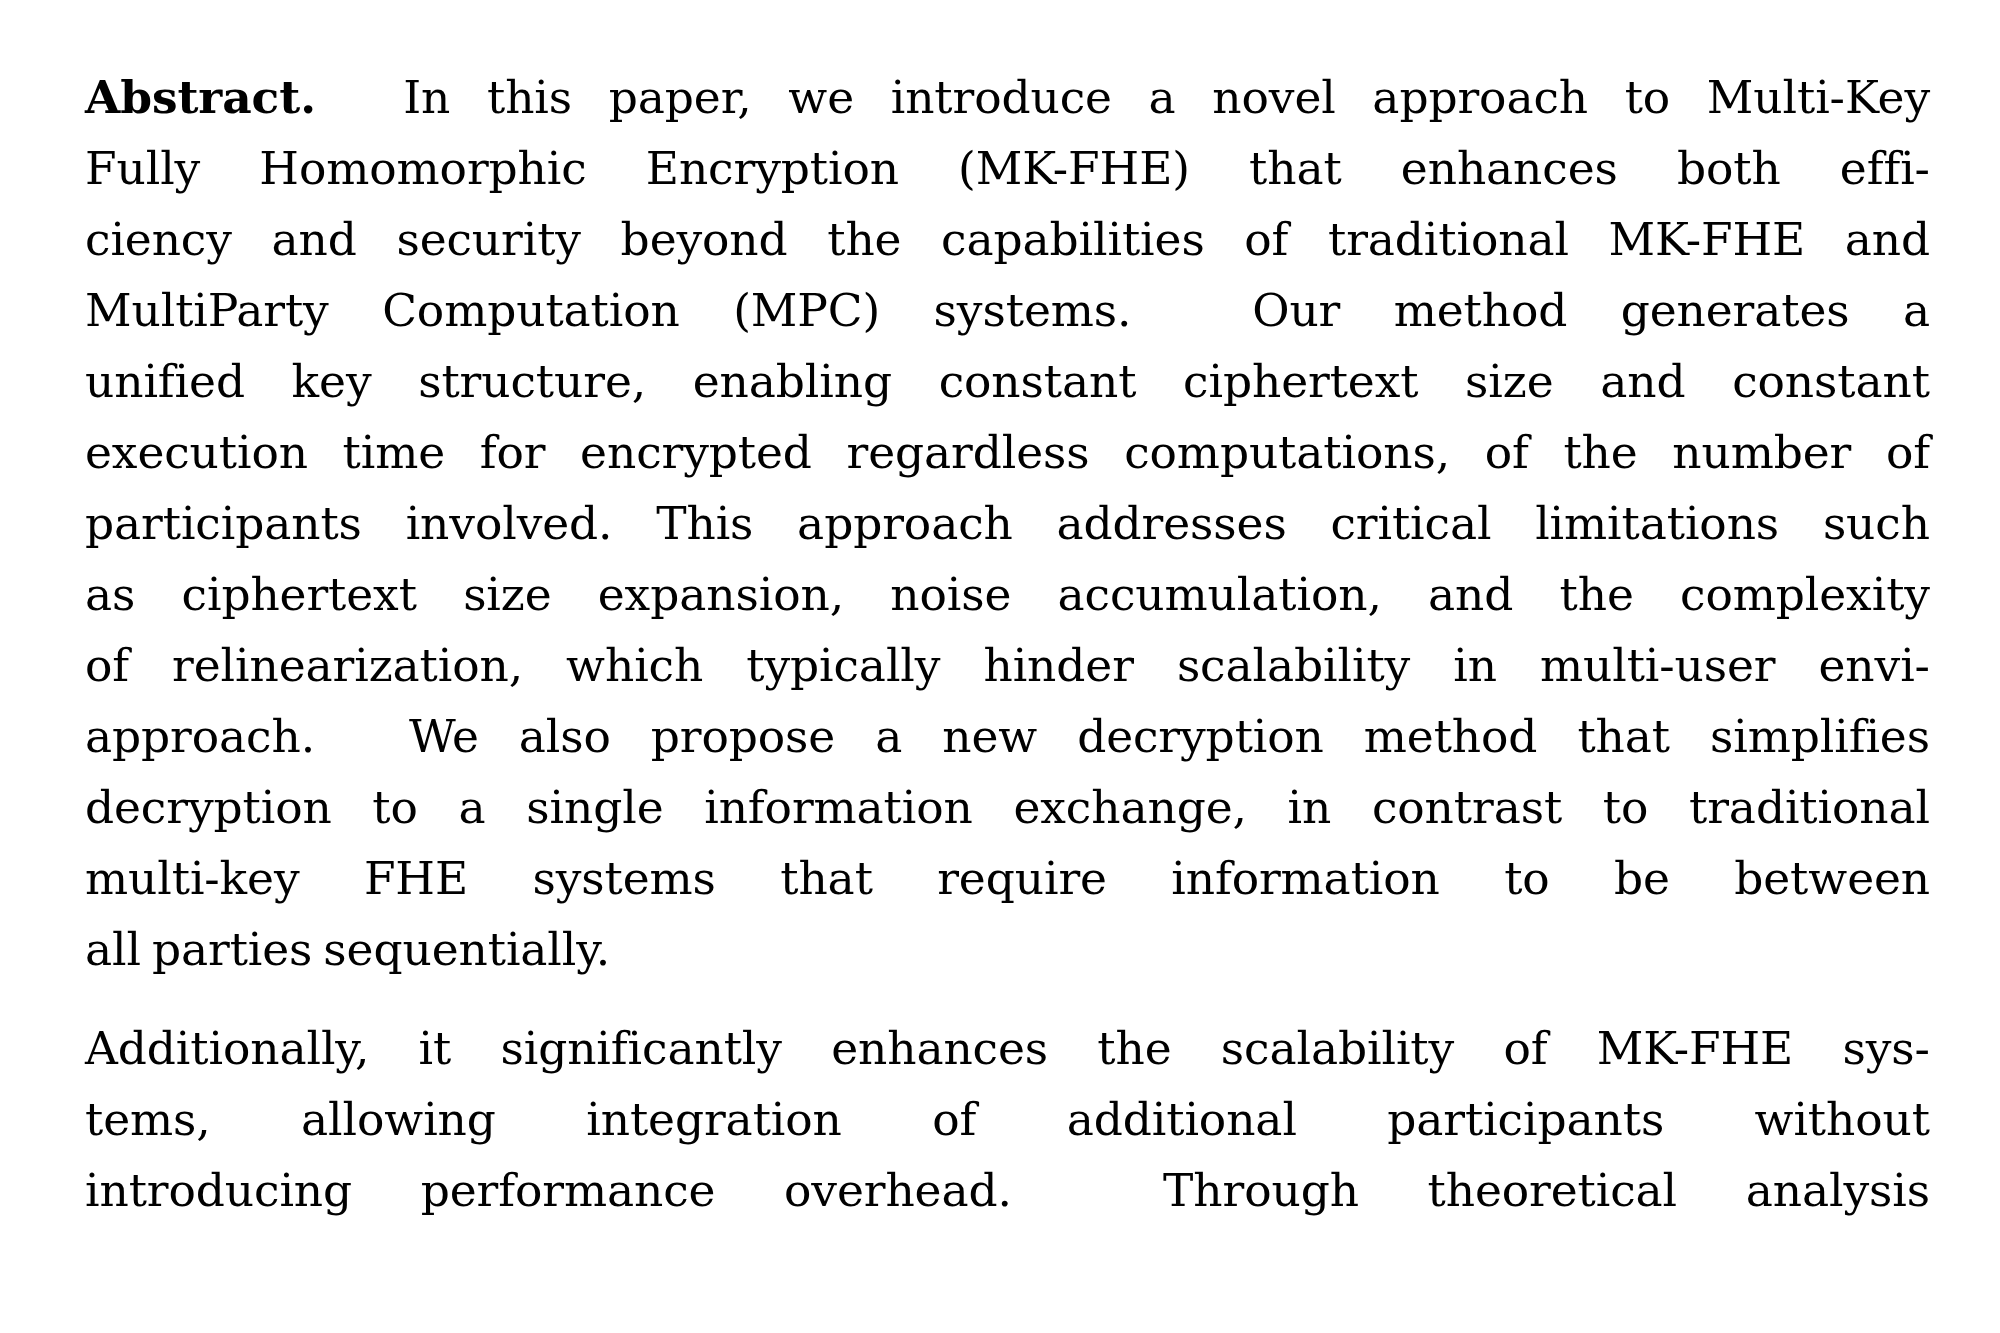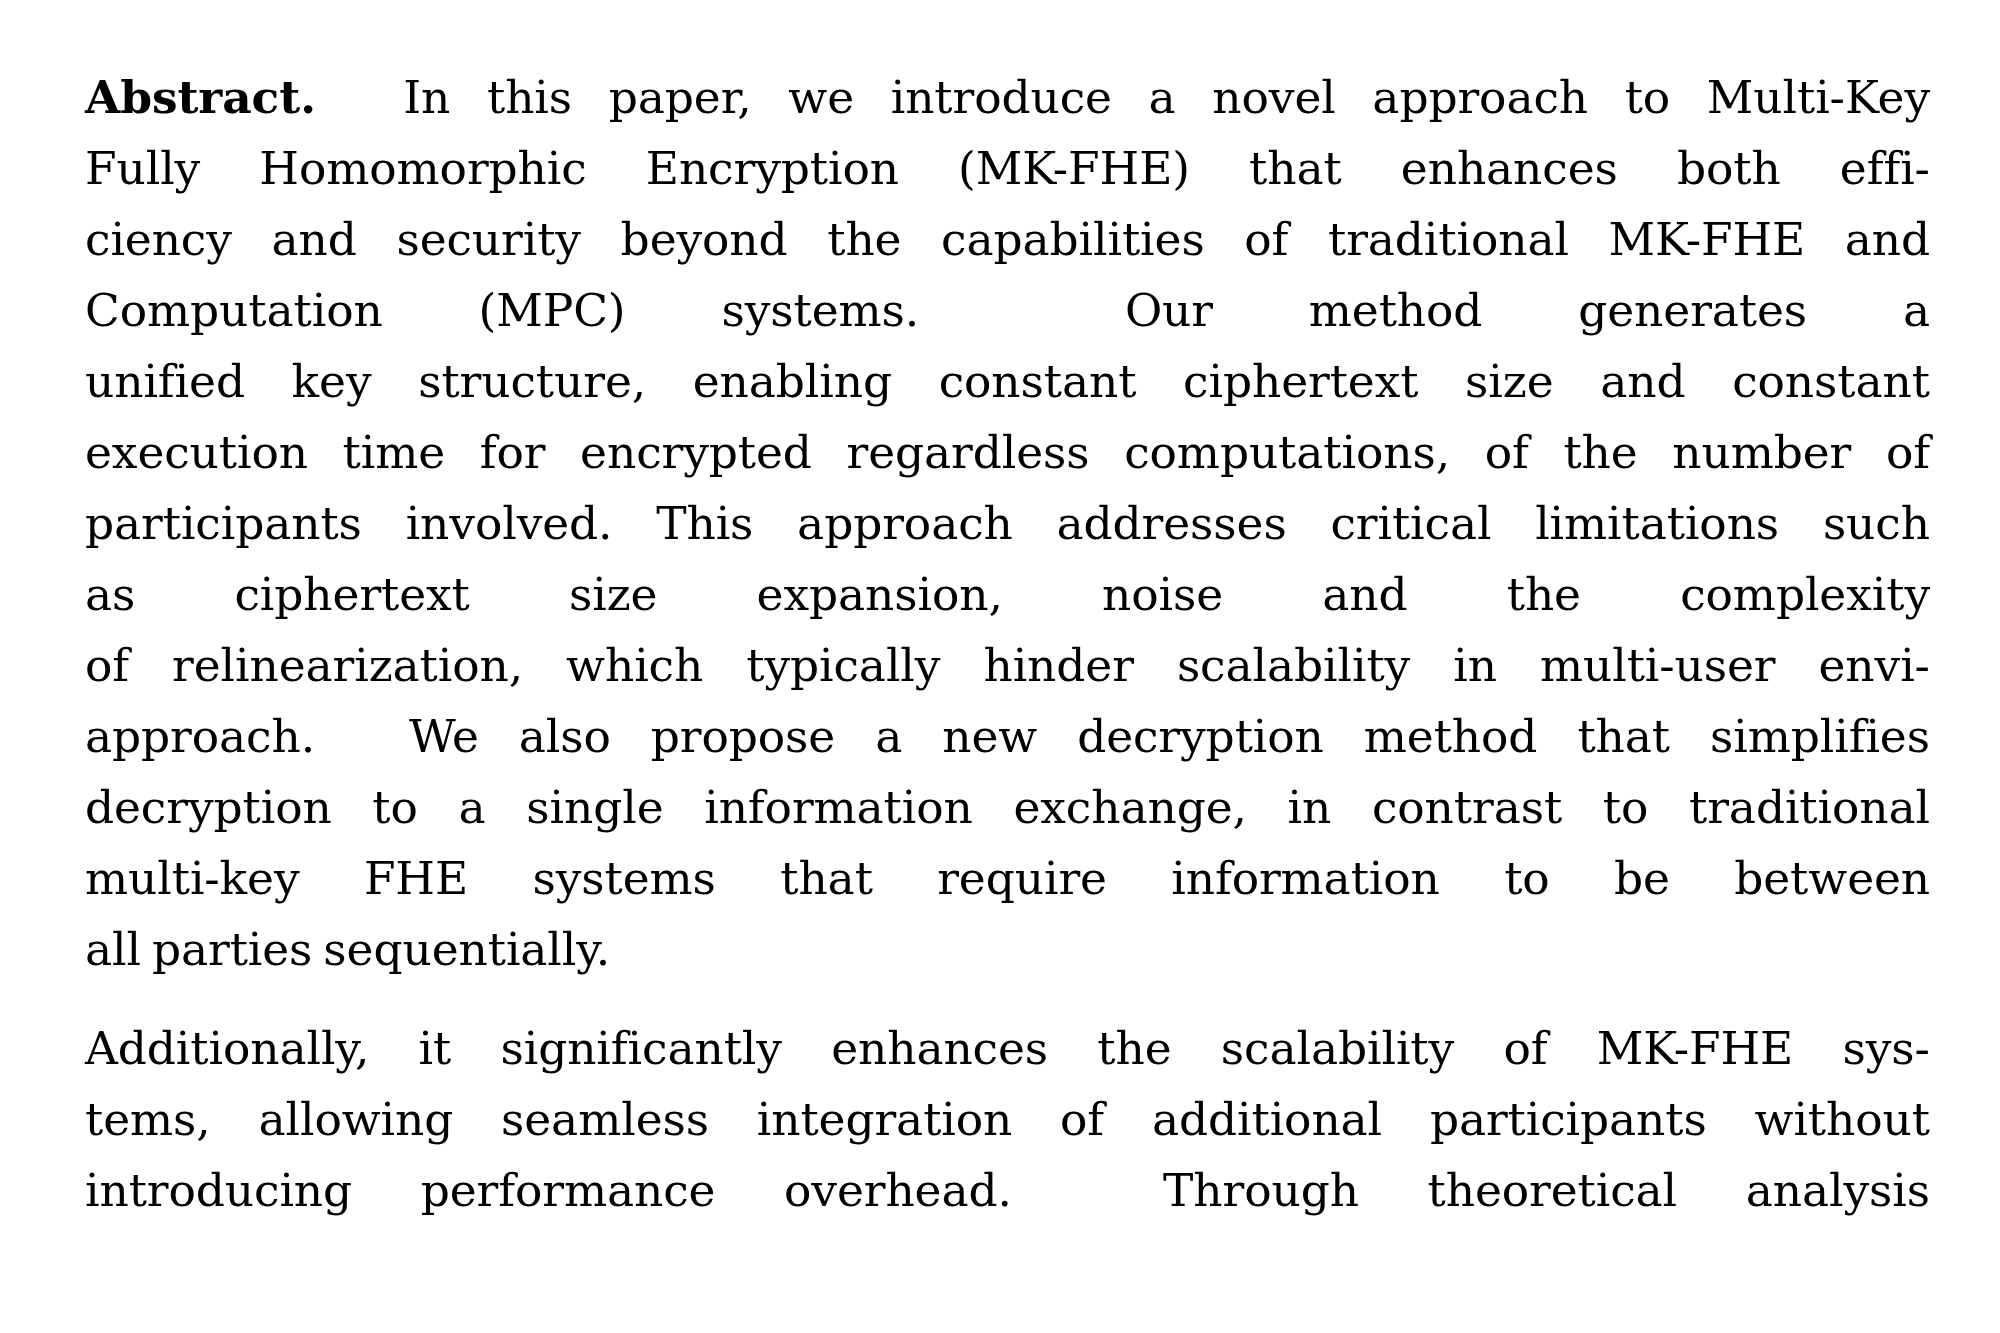--- a/index.html
+++ b/index.html
@@ -66,30 +66,30 @@
 </style>
 </head>
 <body>
 
 <div id="page">
   <div id="abstract-block" style="color: rgb(0, 0, 0);">
       <div class="para">
         <div class="line just"><span class="w bold">Abstract.</span><span class="sentence-gap"></span><span class="w">In</span><span class="w">this</span><span class="w">paper,</span><span class="w">we</span><span class="w">introduce</span><span class="w">a</span><span class="w">novel</span><span class="w">approach</span><span class="w">to</span><span class="w">Multi-Key</span></div>
         <div class="line just"><span class="w">Fully</span><span class="w">Homomorphic</span><span class="w">Encryption</span><span class="w">(MK-FHE)</span><span class="w">that</span><span class="w">enhances</span><span class="w">both</span><span class="w">effi-</span></div>
         <div class="line just"><span class="w">ciency</span><span class="w">and</span><span class="w">security</span><span class="w">beyond</span><span class="w">the</span><span class="w">capabilities</span><span class="w">of</span><span class="w">traditional</span><span class="w">MK-FHE</span><span class="w">and</span></div>
-        <div class="line just"><span class="w">Computation</span><span class="w">(MPC)</span><span class="w">systems.</span><span class="sentence-gap"></span><span class="w">Our</span><span class="w">method</span><span class="w">generates</span><span class="w">a</span></div>
+        <div class="line just"><span class="w">MultiParty</span><span class="w">Computation</span><span class="w">(MPC)</span><span class="w">systems.</span><span class="sentence-gap"></span><span class="w">Our</span><span class="w">method</span><span class="w">generates</span><span class="w">a</span></div>
         <div class="line just"><span class="w">unified</span><span class="w">key</span><span class="w">structure,</span><span class="w">enabling</span><span class="w">constant</span><span class="w">ciphertext</span><span class="w">size</span><span class="w">and</span><span class="w">constant</span></div>
         <div class="line just"><span class="w">execution</span><span class="w">time</span><span class="w">for</span><span class="w">encrypted</span><span class="w">regardless</span><span class="w">computations,</span><span class="w">of</span><span class="w">the</span><span class="w">number</span><span class="w">of</span></div>
         <div class="line just"><span class="w">participants</span><span class="w">involved.</span><span class="w">This</span><span class="w">approach</span><span class="w">addresses</span><span class="w">critical</span><span class="w">limitations</span><span class="w">such</span></div>
-        <div class="line just"><span class="w">as</span><span class="w">ciphertext</span><span class="w">size</span><span class="w">expansion,</span><span class="w">noise</span><span class="w">and</span><span class="w">the</span><span class="w">complexity</span></div>
+        <div class="line just"><span class="w">as</span><span class="w">ciphertext</span><span class="w">size</span><span class="w">expansion,</span><span class="w">noise</span><span class="w">accumulation,</span><span class="w">and</span><span class="w">the</span><span class="w">complexity</span></div>
         <div class="line just"><span class="w">of</span><span class="w">relinearization,</span><span class="w">which</span><span class="w">typically</span><span class="w">hinder</span><span class="w">scalability</span><span class="w">in</span><span class="w">multi-user</span><span class="w">envi-</span></div>
         <div class="line just"><span class="w">approach.</span><span class="sentence-gap"></span><span class="w">We</span><span class="w">also</span><span class="w">propose</span><span class="w">a</span><span class="w">new</span><span class="w">decryption</span><span class="w">method</span><span class="w">that</span><span class="w">simplifies</span></div>
         <div class="line just"><span class="w">decryption</span><span class="w">to</span><span class="w">a</span><span class="w">single</span><span class="w">information</span><span class="w">exchange,</span><span class="w">in</span><span class="w">contrast</span><span class="w">to</span><span class="w">traditional</span></div>
         <div class="line just"><span class="w">multi-key</span><span class="w">FHE</span><span class="w">systems</span><span class="w">that</span><span class="w">require</span><span class="w">information</span><span class="w">to</span><span class="w">be</span><span class="w">between</span></div>
         <div class="line ragged"><span class="w">all</span><span class="word-gap"></span><span class="w">parties</span><span class="word-gap"></span><span class="w">sequentially.</span></div>
       </div>
       <div class="para">
         <div class="line just"><span class="w">Additionally,</span><span class="w">it</span><span class="w">significantly</span><span class="w">enhances</span><span class="w">the</span><span class="w">scalability</span><span class="w">of</span><span class="w">MK-FHE</span><span class="w">sys-</span></div>
-        <div class="line just"><span class="w">tems,</span><span class="w">allowing</span><span class="w">seamless</span><span class="w">integration</span><span class="w">of</span><span class="w">additional</span><span class="w">participants</span><span class="w">without</span></div>
+        <div class="line just"><span class="w">tems,</span><span class="w">allowing</span><span class="w">integration</span><span class="w">of</span><span class="w">additional</span><span class="w">participants</span><span class="w">without</span></div>
         <div class="line just"><span class="w">introducing</span><span class="w">performance</span><span class="w">overhead.</span><span class="sentence-gap"></span><span class="w">Through</span><span class="w">theoretical</span><span class="w">analysis</span></div>
       </div>
     </div>
 </div>
 
 </body></html>

